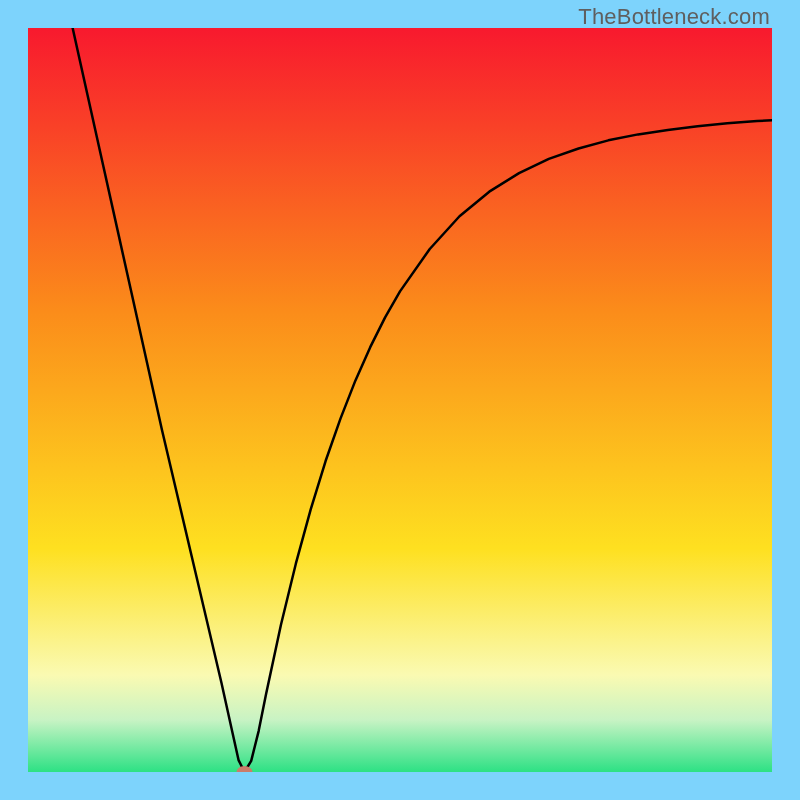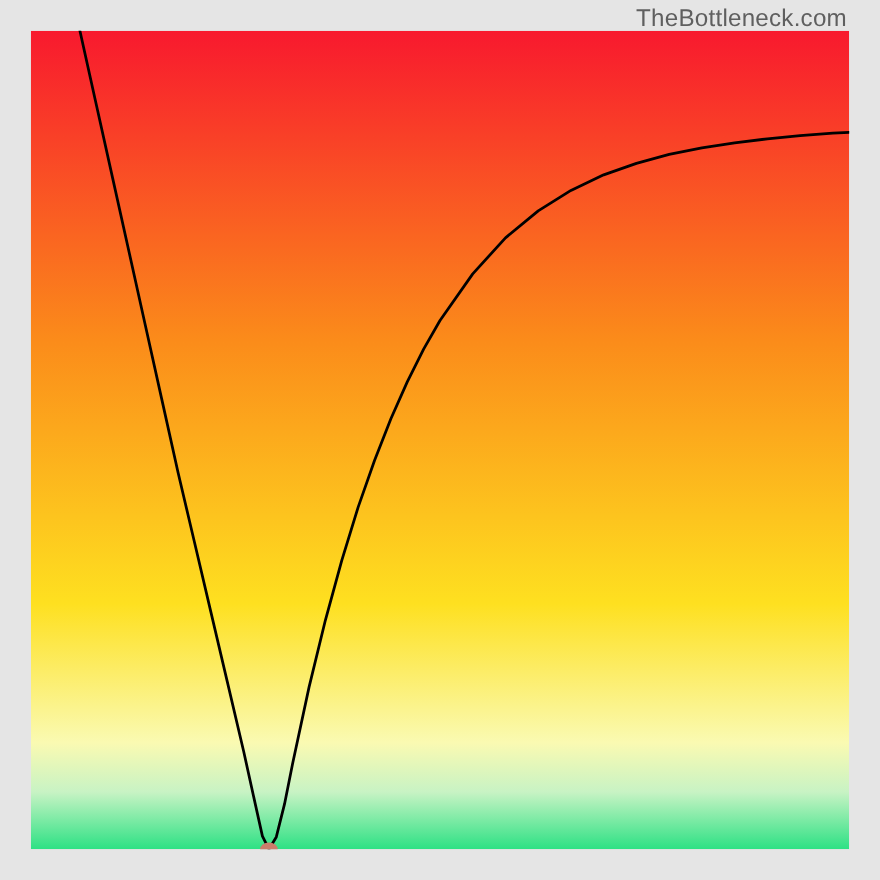--- a/index.html
+++ b/index.html
@@ -8,21 +8,21 @@
     width: 800px;
     height: 800px;
     background: #000;
     overflow: hidden;
     font-family: Arial, Helvetica, sans-serif;
   }
   .frame {
     position: relative;
     width: 800px;
     height: 800px;
-    background: #e5e5e5;
+    background: #7dd3fc;
   }
   .plot {
     position: absolute;
     left: 28px;
     top: 28px;
     width: 744px;
     height: 744px;
   }
   .watermark {
     position: absolute;

